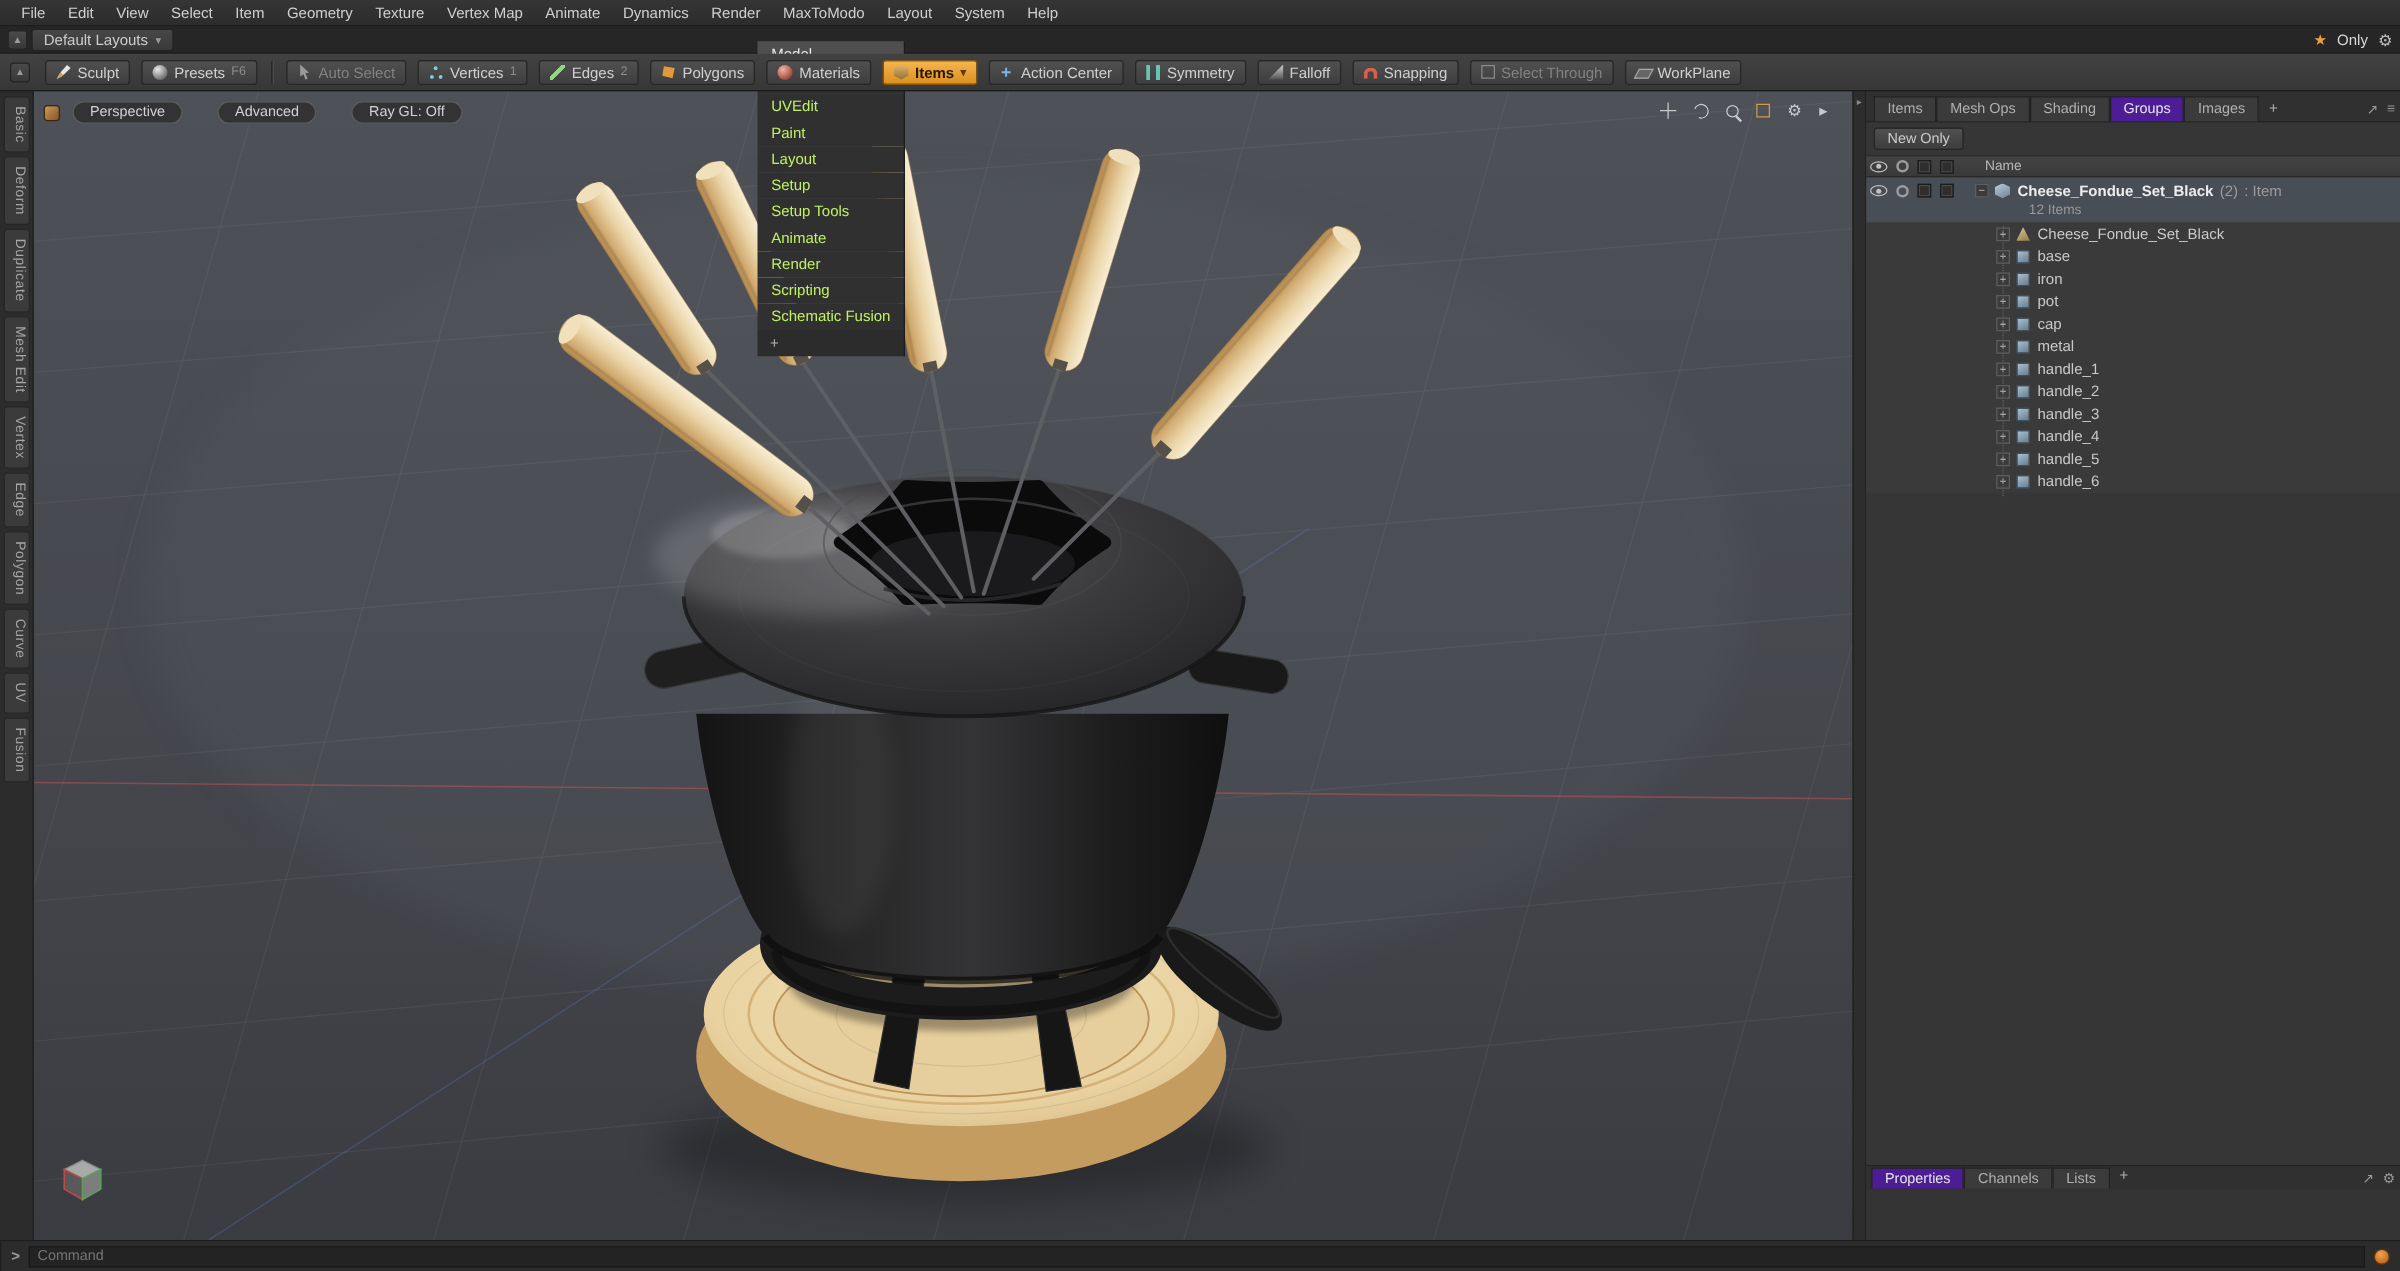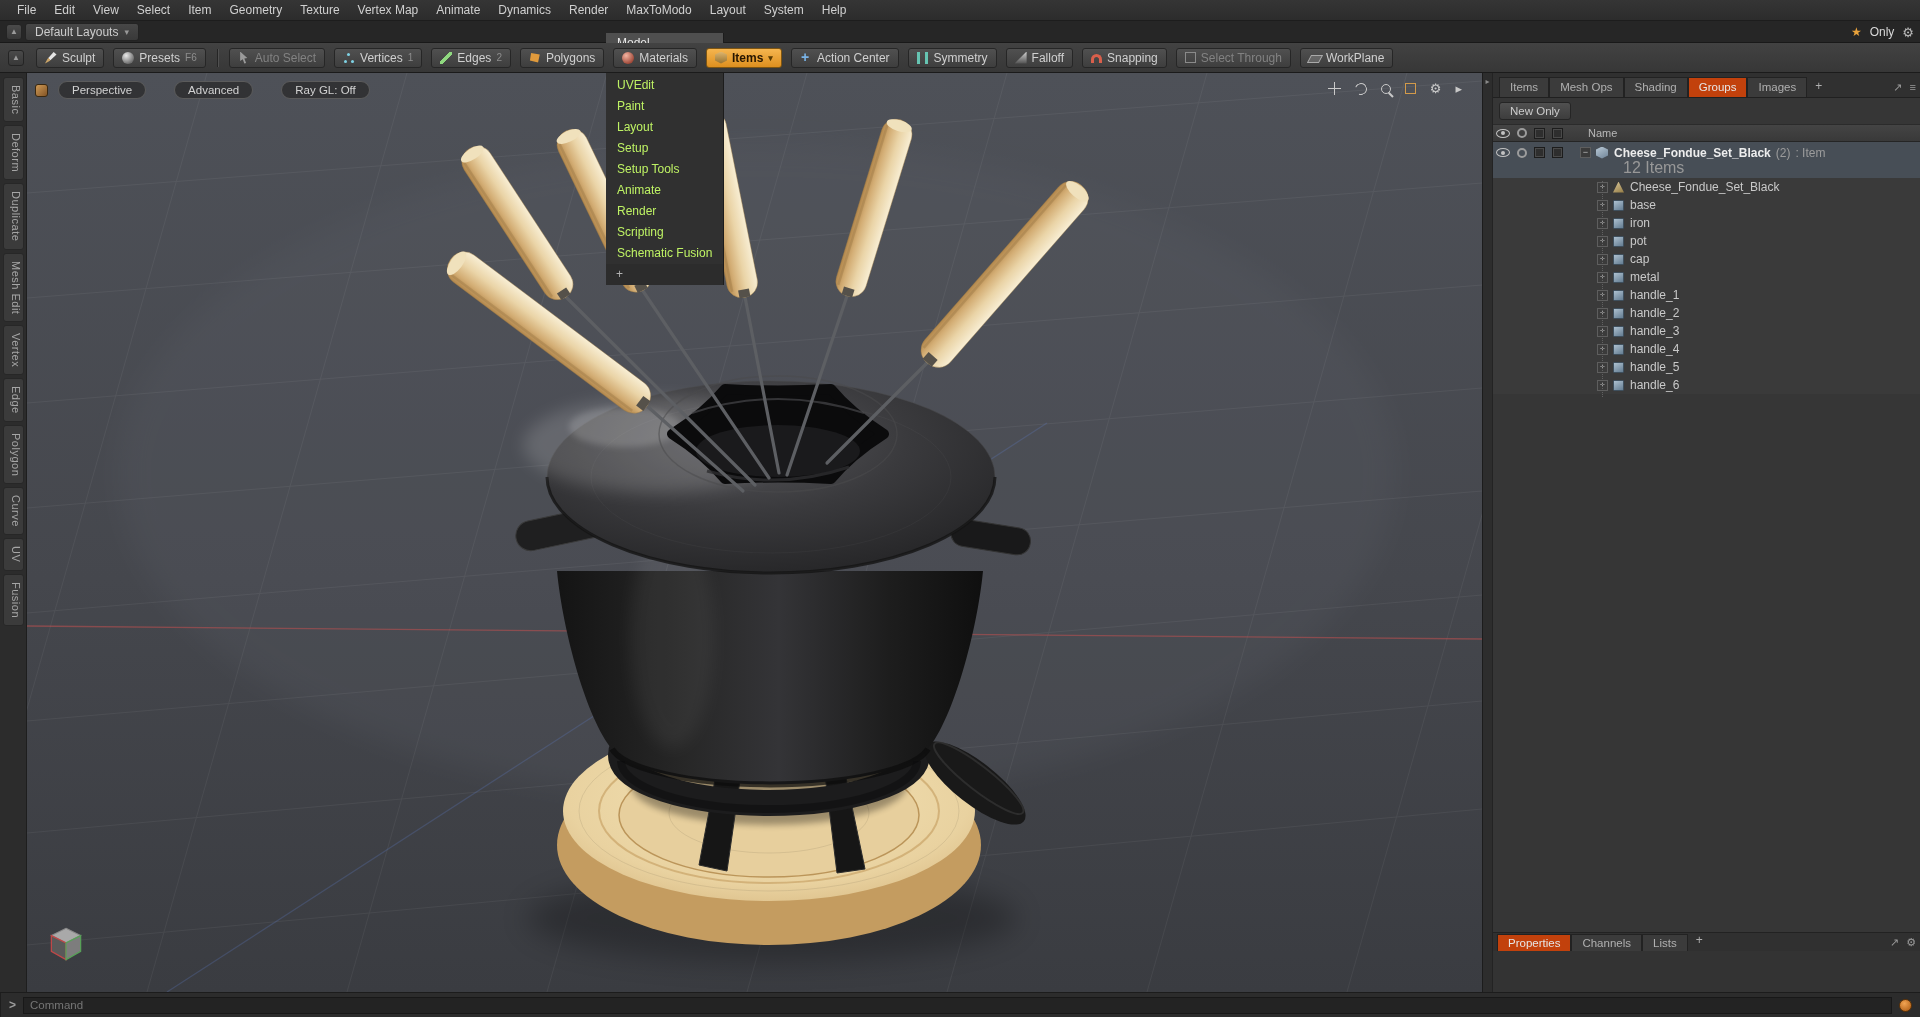--- a/index.html
+++ b/index.html
@@ -71,41 +71,41 @@
 .vp-stats{position:absolute;right:22px;bottom:12px;text-align:right;font-size:11.5px;line-height:16px;color:#c7c7c7;}
 .vp-stats .warn{color:#dca94c;}
 .gizmo{position:absolute;left:16px;bottom:24px;}
 
 
 .right-panel{position:absolute;right:0;top:73px;bottom:25px;width:438px;background:#363636;border-left:1px solid #1c1c1c;}
 .splitter{position:absolute;left:0;top:0;bottom:0;width:10px;background:#2d2d2d;border-right:1px solid #232323;color:#8a8a8a;font-size:8px;padding-top:4px;text-align:center;}
 .rp-content{position:absolute;left:10px;right:0;top:0;bottom:0;}
 .rp-tabs{display:flex;align-items:flex-end;height:25px;background:#303030;border-bottom:1px solid #202020;padding:0 4px 0 6px;}
 .rp-tab{padding:0 10px;line-height:19px;height:20px;background:#3b3b3b;border:1px solid #222;border-bottom:none;color:#b0b0b0;font-size:11.5px;white-space:nowrap;}
-.rp-tab.active{background:#c2410c;color:#e6e6e6;}
+.rp-tab.active{background:#4c1d95;color:#e6e6e6;}
 .rp-tab-add{padding:0 8px;line-height:19px;height:20px;color:#b0b0b0;}
 .rp-tabs .ticons{margin-left:auto;display:flex;gap:7px;color:#9a9a9a;font-size:11px;padding-bottom:3px;}
 .new-group-row{height:26px;padding:4px 6px;background:#363636;}
 .new-group{display:inline-block;height:18px;line-height:16px;padding:0 10px;background:linear-gradient(#505050,#3d3d3d);border:1px solid #252525;border-radius:3px;color:#cccccc;font-size:11.5px;}
 .tree-header{height:18px;background:linear-gradient(#444444,#393939);border-top:1px solid #2b2b2b;border-bottom:1px solid #252525;display:flex;align-items:center;font-size:11px;color:#b8b8b8;padding-left:3px;}
 .hdr-icons{display:flex;gap:7px;width:84px;align-items:center;}
 .hdr-name{margin-left:8px;}
 .tree{position:relative;background:#3a3a3a;}
 .g-row{background:#474e56;padding:2px 0 3px 0;}
 .g-line1{display:flex;align-items:center;height:17px;padding-left:3px;}
 .row-icons{display:flex;gap:7px;width:84px;align-items:center;}
 .i-eye{position:relative;width:14px;height:9px;border:1px solid #c2c2c2;border-radius:50%;}
 .i-eye::after{content:"";position:absolute;left:4px;top:1.5px;width:4px;height:4px;border-radius:50%;background:#c2c2c2;}
 .i-ring{width:10px;height:10px;border:2px solid #9c9c9c;border-radius:50%;}
 .i-box{width:11px;height:11px;background:#2e2e2e;border:1px solid #1c1c1c;box-shadow:inset 0 0 0 1px #4a4a4a;}
 .expander{flex:0 0 auto;width:11px;height:11px;border:1px solid #5e5e5e;background:#3b3b3b;color:#c0c0c0;font-size:9px;line-height:9px;text-align:center;margin-right:5px;}
 .grp-icon{width:12px;height:12px;margin-right:6px;background:linear-gradient(150deg,#b9c9d6,#6d8296);clip-path:polygon(50% 0,100% 25%,100% 75%,50% 100%,0 75%,0 25%);}
 .g-name{font-weight:bold;color:#ededed;white-space:pre;}
 .g-meta{color:#9c9c9c;margin-left:5px;white-space:pre;}
-.g-sub{color:#989898;font-size:16px;padding-left:130px;line-height:14px;}
+.g-sub{color:#989898;font-size:11px;padding-left:130px;line-height:14px;}
 .c-row{height:18px;display:flex;align-items:center;padding-left:104px;color:#c9c9c9;background:#3a3a3a;}
 .mesh-icon{flex:0 0 auto;width:11px;height:11px;margin-right:6px;background:linear-gradient(150deg,#adc0cf,#647d92);border:1px solid #3f505e;border-radius:1px;}
 .locator-icon{flex:0 0 auto;width:11px;height:11px;margin-right:6px;background:linear-gradient(150deg,#d9c79a,#937a42);clip-path:polygon(50% 0,100% 100%,0 100%);}
 .guide{position:absolute;left:109px;top:39px;height:216px;border-left:1px dotted #616161;}
 .rp-empty{background:#363636;height:541px;}
 .rp-bottom-tabs{position:absolute;left:10px;right:0;bottom:41px;height:19px;background:#303030;border-top:1px solid #222;display:flex;align-items:flex-end;padding:0 4px;}
 .rp-bottom-tabs .rp-tab{height:17px;line-height:16px;}
 .rp-bottom-tabs .ticons{margin-left:auto;display:flex;gap:7px;color:#9a9a9a;font-size:11px;padding-bottom:2px;}
 .props-body{position:absolute;left:10px;right:0;bottom:0;height:41px;background:#333333;}
 

